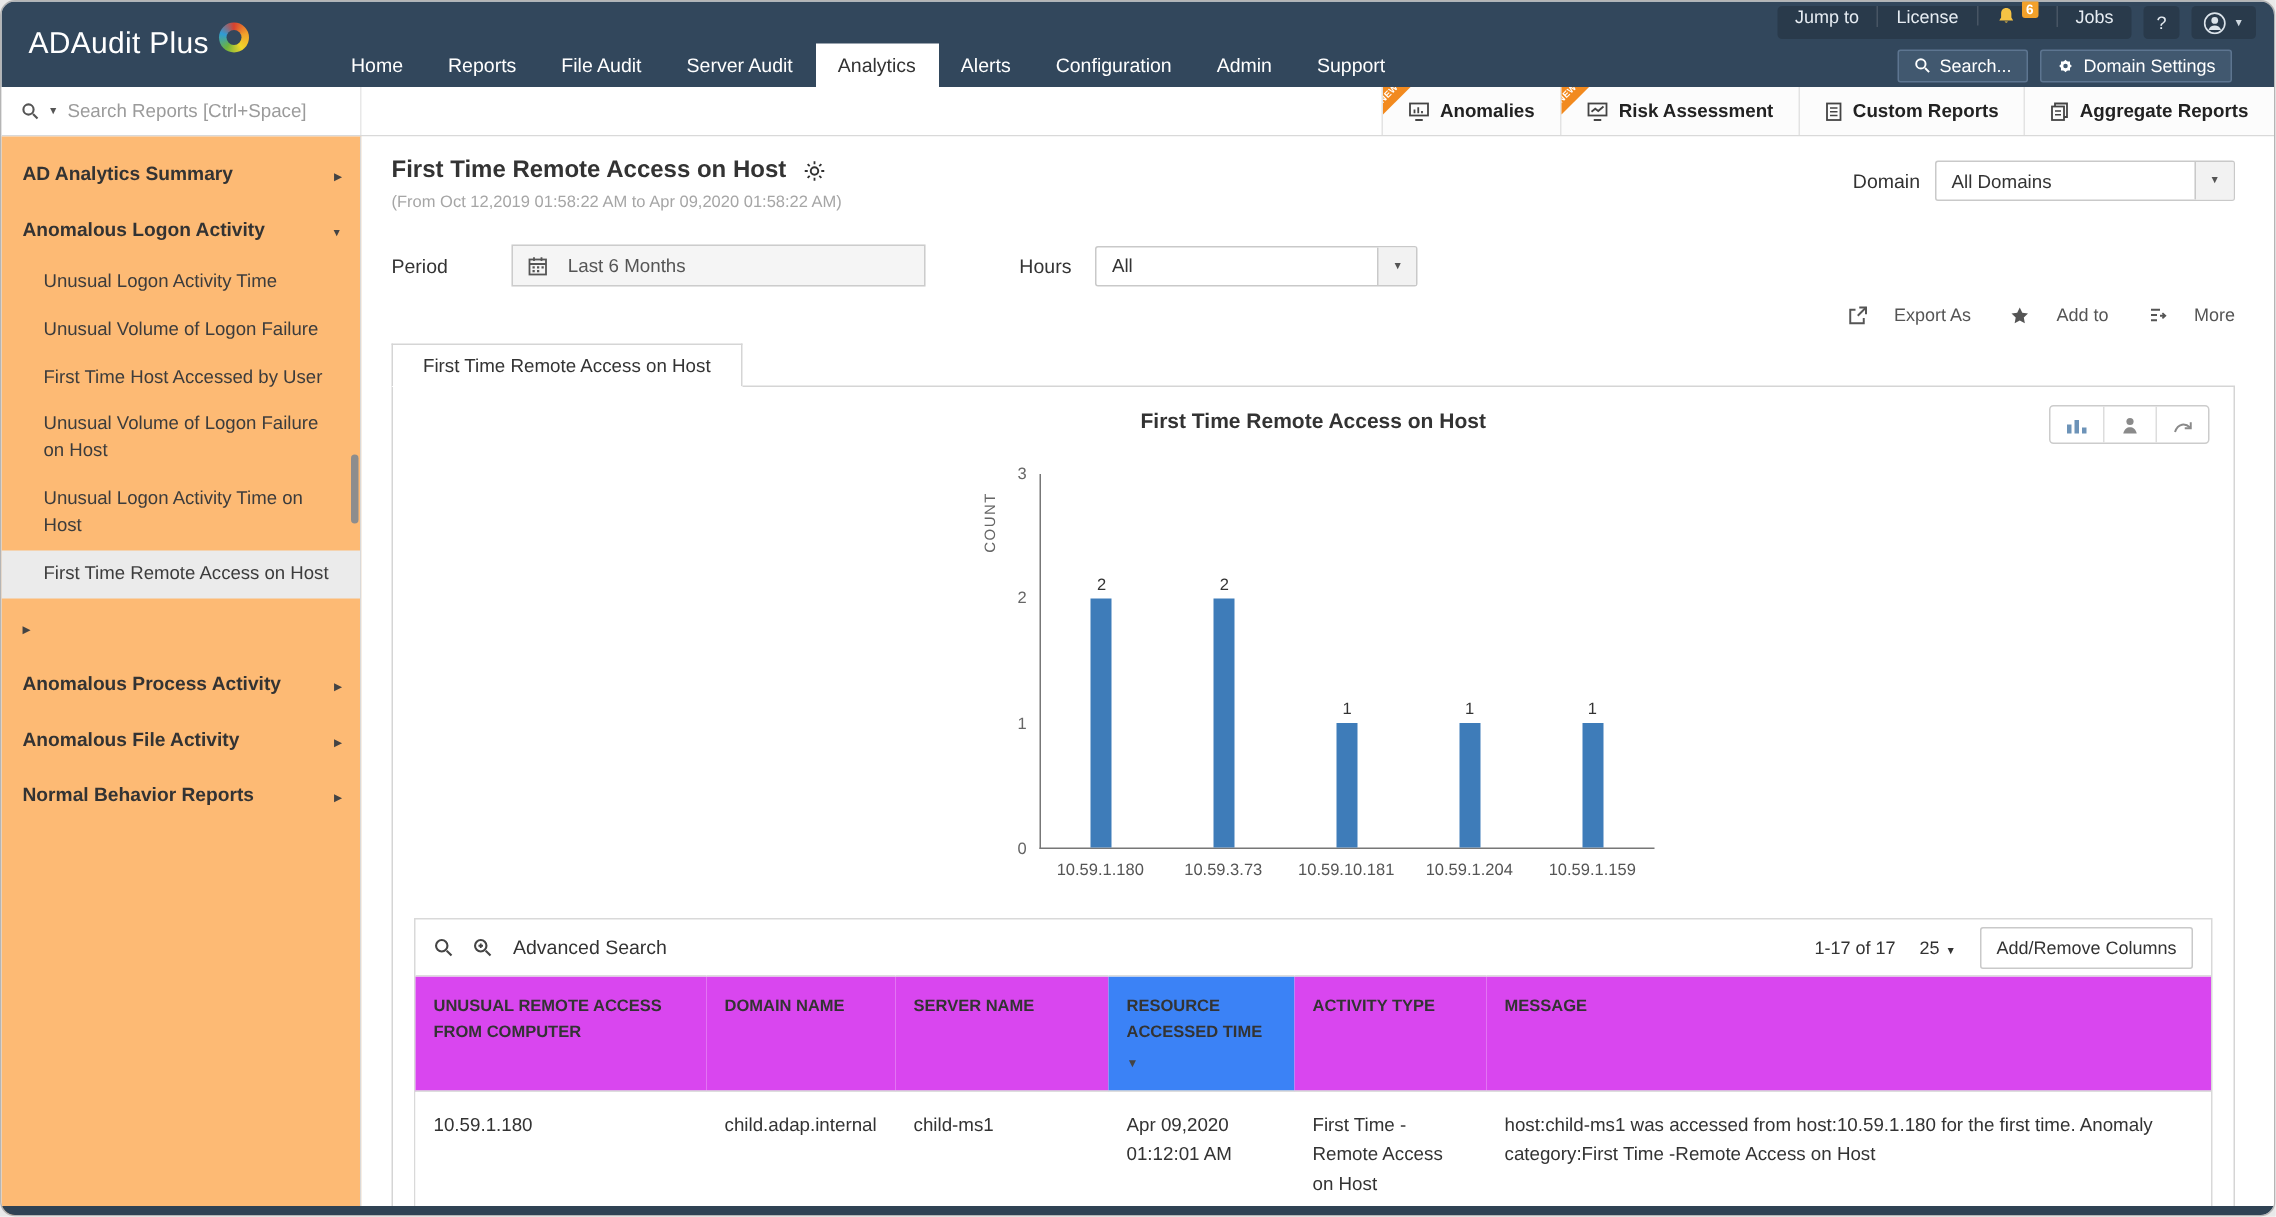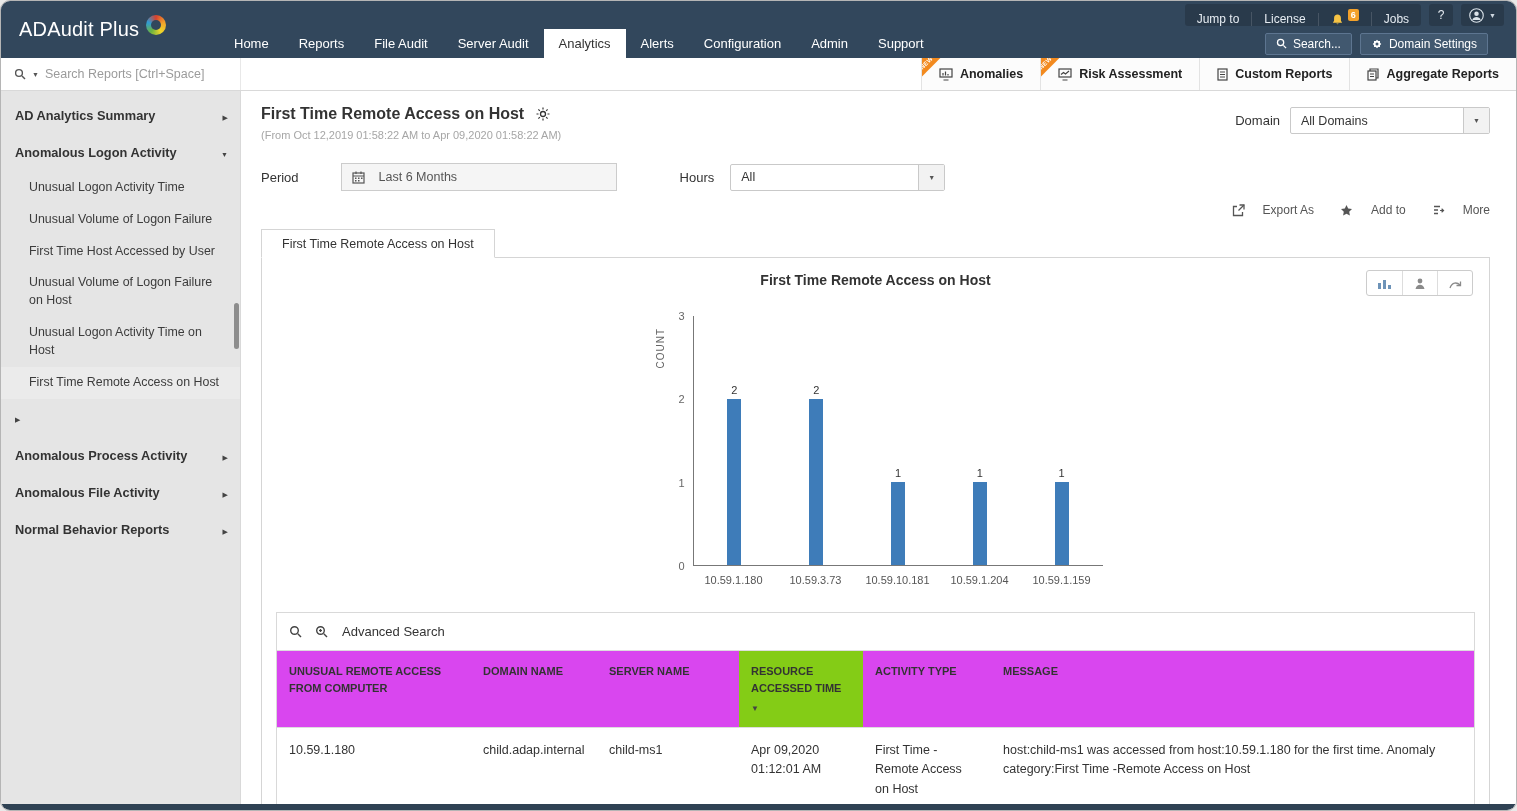--- a/index.html
+++ b/index.html
@@ -7,21 +7,21 @@
 body{font-family:"Liberation Sans","DejaVu Sans",sans-serif;}
 .frame{width:1517px;height:811px;background:#fff;border:1px solid #b5b5b5;border-radius:10px;overflow:hidden;position:relative;margin:0 auto;}
 
 
 .topbar{height:57px;background:#32475c;display:flex;}
 .logo{width:208px;display:flex;align-items:center;gap:7px;padding-left:18px;color:#fff;font-size:20px;letter-spacing:.2px;}
 .swirl{width:20px;height:20px;border-radius:50%;background:conic-gradient(#d8412f,#f2a12b,#efd52a,#6cb33f,#2e9bd6,#d8412f);position:relative;margin-top:-10px;flex-shrink:0;}
 .swirl::after{content:"";position:absolute;inset:5px;background:#32475c;border-radius:50%;}
 .topbar-right{flex:1;display:flex;flex-direction:column;}
 .utility-row{height:28px;display:flex;justify-content:flex-end;align-items:center;gap:8px;padding-right:12px;font-size:12px;color:#e6ecf2;}
-.util-group{display:flex;align-items:flex-end;background:rgba(0,0,0,.18);border-radius:3px;height:22px;}
+.util-group{display:flex;align-items:flex-start;background:rgba(0,0,0,.18);border-radius:3px;height:22px;}
 .util-item{padding:0 12px;display:flex;align-items:center;gap:2px;border-left:1px solid rgba(255,255,255,.14);cursor:pointer;}
 .util-item:first-child{border-left:none;}
 .badge{background:#f2a12b;color:#fff;font-size:9px;line-height:12px;padding:0 3px;border-radius:2px;margin:-10px 0 0 2px;font-weight:bold;}
 .util-help{width:24px;height:22px;background:rgba(0,0,0,.18);border-radius:3px;display:flex;align-items:center;justify-content:center;cursor:pointer;}
 .util-avatar{display:flex;align-items:center;gap:5px;background:rgba(0,0,0,.18);border-radius:3px;height:22px;padding:0 8px;cursor:pointer;}
 .caret-sm{font-size:7px;color:#cfd8e0;}
 .caret-sm::before{content:"▼";}
 .nav-row{height:29px;display:flex;align-items:stretch;}
 .main-nav{display:flex;margin-left:10px;}
 .main-nav a{display:flex;align-items:center;padding:0 15px;color:#fff;font-size:13px;cursor:pointer;text-decoration:none;}
@@ -37,21 +37,21 @@
 .report-search input{border:none;outline:none;font-size:12.5px;width:160px;color:#333;background:transparent;}
 .report-search input::placeholder{color:#9b9b9b;}
 .tool-tabs{margin-left:auto;display:flex;}
 .tool-tab{position:relative;display:flex;align-items:center;gap:7px;padding:0 17px;border-left:1px solid #e3e3e3;font-size:12.5px;color:#222;font-weight:700;background:#fcfcfc;cursor:pointer;}
 .ribbon{position:absolute;top:0;left:0;width:26px;height:26px;overflow:hidden;pointer-events:none;}
 .ribbon::before{content:"";position:absolute;top:-13px;left:-13px;width:26px;height:26px;background:#f28a1f;transform:rotate(45deg);}
 .ribbon span{position:absolute;top:2px;left:-3px;transform:rotate(-45deg);font-size:6px;color:#fff;font-weight:bold;letter-spacing:.3px;}
 
 
 .bodyrow{display:flex;height:721px;}
-.sidebar{width:240px;border-right:1px solid #d9d9d9;padding-top:6px;position:relative;flex-shrink:0;background:#e5e5e5;}
+.sidebar{width:240px;border-right:1px solid #d9d9d9;padding-top:6px;position:relative;flex-shrink:0;background:#fdba74;}
 .side-parent{display:flex;justify-content:space-between;align-items:center;gap:8px;padding:10px 12px 10px 14px;font-size:12.8px;font-weight:700;color:#333;cursor:pointer;line-height:1.35;}
 .side-child{padding:7px 16px 7px 28px;font-size:12.4px;color:#3c3c3c;cursor:pointer;line-height:1.45;}
 .side-child.selected{background:#ebebeb;}
 .arrow-r::before{content:"▶";font-size:7px;color:#444;}
 .arrow-d::before{content:"▼";font-size:7px;color:#444;}
 .side-scroll{position:absolute;right:1px;top:212px;width:5px;height:46px;background:#8d8d8d;border-radius:3px;cursor:pointer;}
 
 .main{flex:1;padding:14px 26px 0 20px;position:relative;overflow:hidden;background:#fff;}
 .page-head{display:flex;justify-content:space-between;align-items:flex-start;}
 .title-row{display:flex;align-items:center;gap:12px;}
@@ -98,21 +98,21 @@
 
 .table-section{margin:26px 14px 0;border:1px solid #d9d9d9;}
 .table-toolbar{height:37px;display:flex;align-items:center;padding:0 12px;gap:13px;}
 .adv-label{font-size:13px;color:#333;cursor:pointer;}
 .tt-right{margin-left:auto;display:flex;align-items:center;gap:16px;font-size:12px;color:#333;}
 .pagesize{display:flex;align-items:center;gap:4px;cursor:pointer;}
 .pagesize .pchev::before{content:"▼";font-size:7px;color:#333;}
 .add-remove{border:1px solid #c9c9c9;background:#fff;padding:6px 10px;font-size:12px;color:#333;border-radius:2px;cursor:pointer;}
 table{width:100%;border-collapse:collapse;}
 th{background:#d946ef;border-top:1px solid #ddd;border-bottom:1px solid #ddd;text-align:left;padding:12px;font-size:11px;color:#333;vertical-align:top;line-height:1.5;font-weight:bold;}
-th.sorted{background:#84cc16;}
+th.sorted{background:#3b82f6;}
 .sort-caret{margin-top:7px;font-size:8px;color:#444;cursor:pointer;}
 .sort-caret::before{content:"▼";}
 td{padding:13px 12px;font-size:12.5px;color:#333;vertical-align:top;line-height:1.55;background:#fff;}
 
 .bottom-edge{position:absolute;left:0;right:0;bottom:0;height:6px;background:#2f4254;}
 .icon{display:inline-flex;align-items:center;}
 </style>
 </head>
 <body>
 
@@ -471,20 +471,28 @@
               </span>
             <span class="icon">
                 <svg width="14" height="13" viewBox="0 0 14 13">
                   <circle cx="5.5" cy="5.5" r="3.8" fill="none" stroke="#444" stroke-width="1.4"></circle>
                   <line x1="8.8" y1="8.8" x2="12" y2="12" stroke="#444" stroke-width="1.4"></line>
                   <line x1="4" y1="5.5" x2="7" y2="5.5" stroke="#444" stroke-width="1.2"></line>
                   <line x1="5.5" y1="4" x2="5.5" y2="7" stroke="#444" stroke-width="1.2"></line>
                 </svg>
               </span>
             <span class="adv-label">Advanced Search</span>
+            <div class="tt-right">
+              <span>1-17 of 17</span>
+              <span class="pagesize">
+                <span>25</span>
+                <span class="pchev"></span>
+              </span>
+              <button class="add-remove">Add/Remove Columns</button>
+            </div>
           </div>
           <table>
             <colgroup>
               <col style="width:194px">
                 <col style="width:126px">
                 <col style="width:142px">
                 <col style="width:124px">
                 <col style="width:128px">
                 <col>
             </colgroup>

